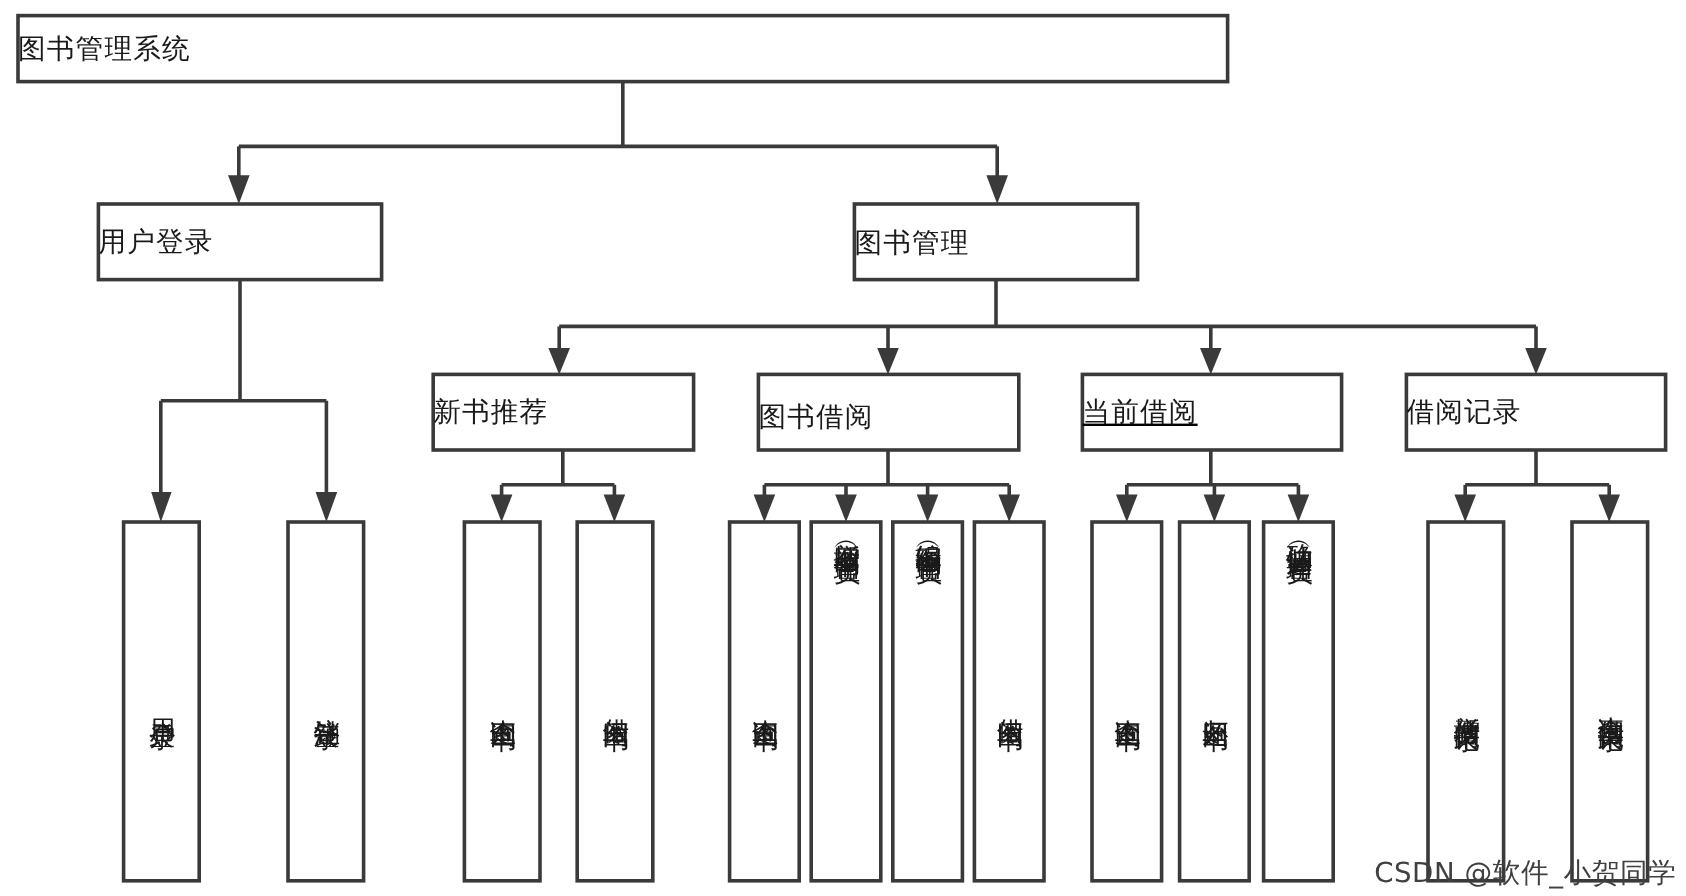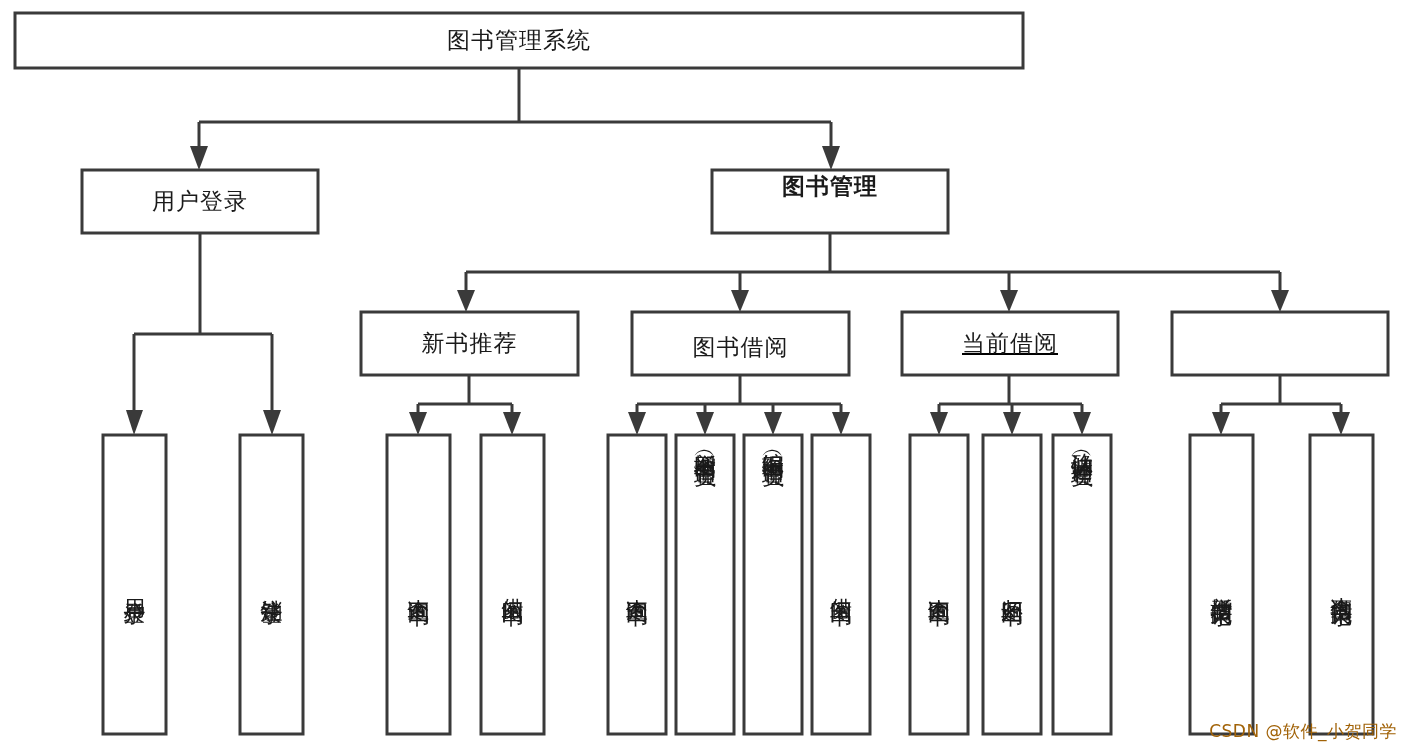--- a/index.html
+++ b/index.html
@@ -56,37 +56,36 @@
     line-height: 1.08;
     color: #1a1a1a;
     letter-spacing: 2px;
     white-space: nowrap;
     text-align: center;
   }
   .htext-wrap {
     position: absolute;
     display: flex;
     align-items: center;
-    justify-content: center;
     pointer-events: none;
   }
   .htext {
     font-family: "DejaVu Sans", "Liberation Sans", sans-serif;
     font-size: 23px;
     color: #1a1a1a;
     white-space: nowrap;
     letter-spacing: 1px;
   }
   .watermark {
     position: absolute;
     right: 8px;
     bottom: 4px;
     font-family: "DejaVu Sans", "Liberation Sans", sans-serif;
-    font-size: 17px;
-    color: #a16207;
+    font-size: 23px;
+    color: #404040;
     white-space: nowrap;
     letter-spacing: 0.5px;
   }
 </style>
 </head>
 <body>
 
 <div id="diagram-root">
 
   <svg id="flowchart" viewBox="0 0 1405 747" xmlns="http://www.w3.org/2000/svg">
@@ -189,33 +188,36 @@
     <rect class="node-box" x="1310" y="435" width="63" height="299"></rect>
   </svg>
 
   <div class="htext-wrap" style="left:15px; top:13px; width:1008px; height:55px;">
     <span class="htext">图书管理系统</span>
   </div>
 
   <div class="htext-wrap" style="left:82px; top:170px; width:236px; height:63px;">
     <span class="htext">用户登录</span>
   </div>
-  <div class="htext-wrap" style="left:712px; top:154px; width:236px; height:64px;font-weight:bold;">
+  <div class="htext-wrap" style="left:712px; top:170px; width:236px; height:64px;">
     <span class="htext">图书管理</span>
   </div>
 
   <div class="htext-wrap" style="left:361px; top:312px; width:217px; height:63px;border-radius:18px;">
     <span class="htext">新书推荐</span>
   </div>
   <div class="htext-wrap" style="left:632px; top:316px; width:217px; height:63px;">
     <span class="htext">图书借阅</span>
   </div>
   <div class="htext-wrap" style="left:902px; top:312px; width:216px; height:63px;text-decoration:underline;">
     <span class="htext">当前借阅</span>
   </div>
+  <div class="htext-wrap" style="left:1172px; top:312px; width:216px; height:63px;">
+    <span class="htext">借阅记录</span>
+  </div>
 
   <div class="vtext-wrap" style="left:103px; top:435px; width:63px; height:299px;">
     <span class="vtext">用户登录</span>
   </div>
   <div class="vtext-wrap" style="left:240px; top:435px; width:63px; height:299px;">
     <span class="vtext">注销登录</span>
   </div>
   <div class="vtext-wrap" style="left:387px; top:435px; width:63px; height:299px;">
     <span class="vtext">查询图书</span>
   </div>

